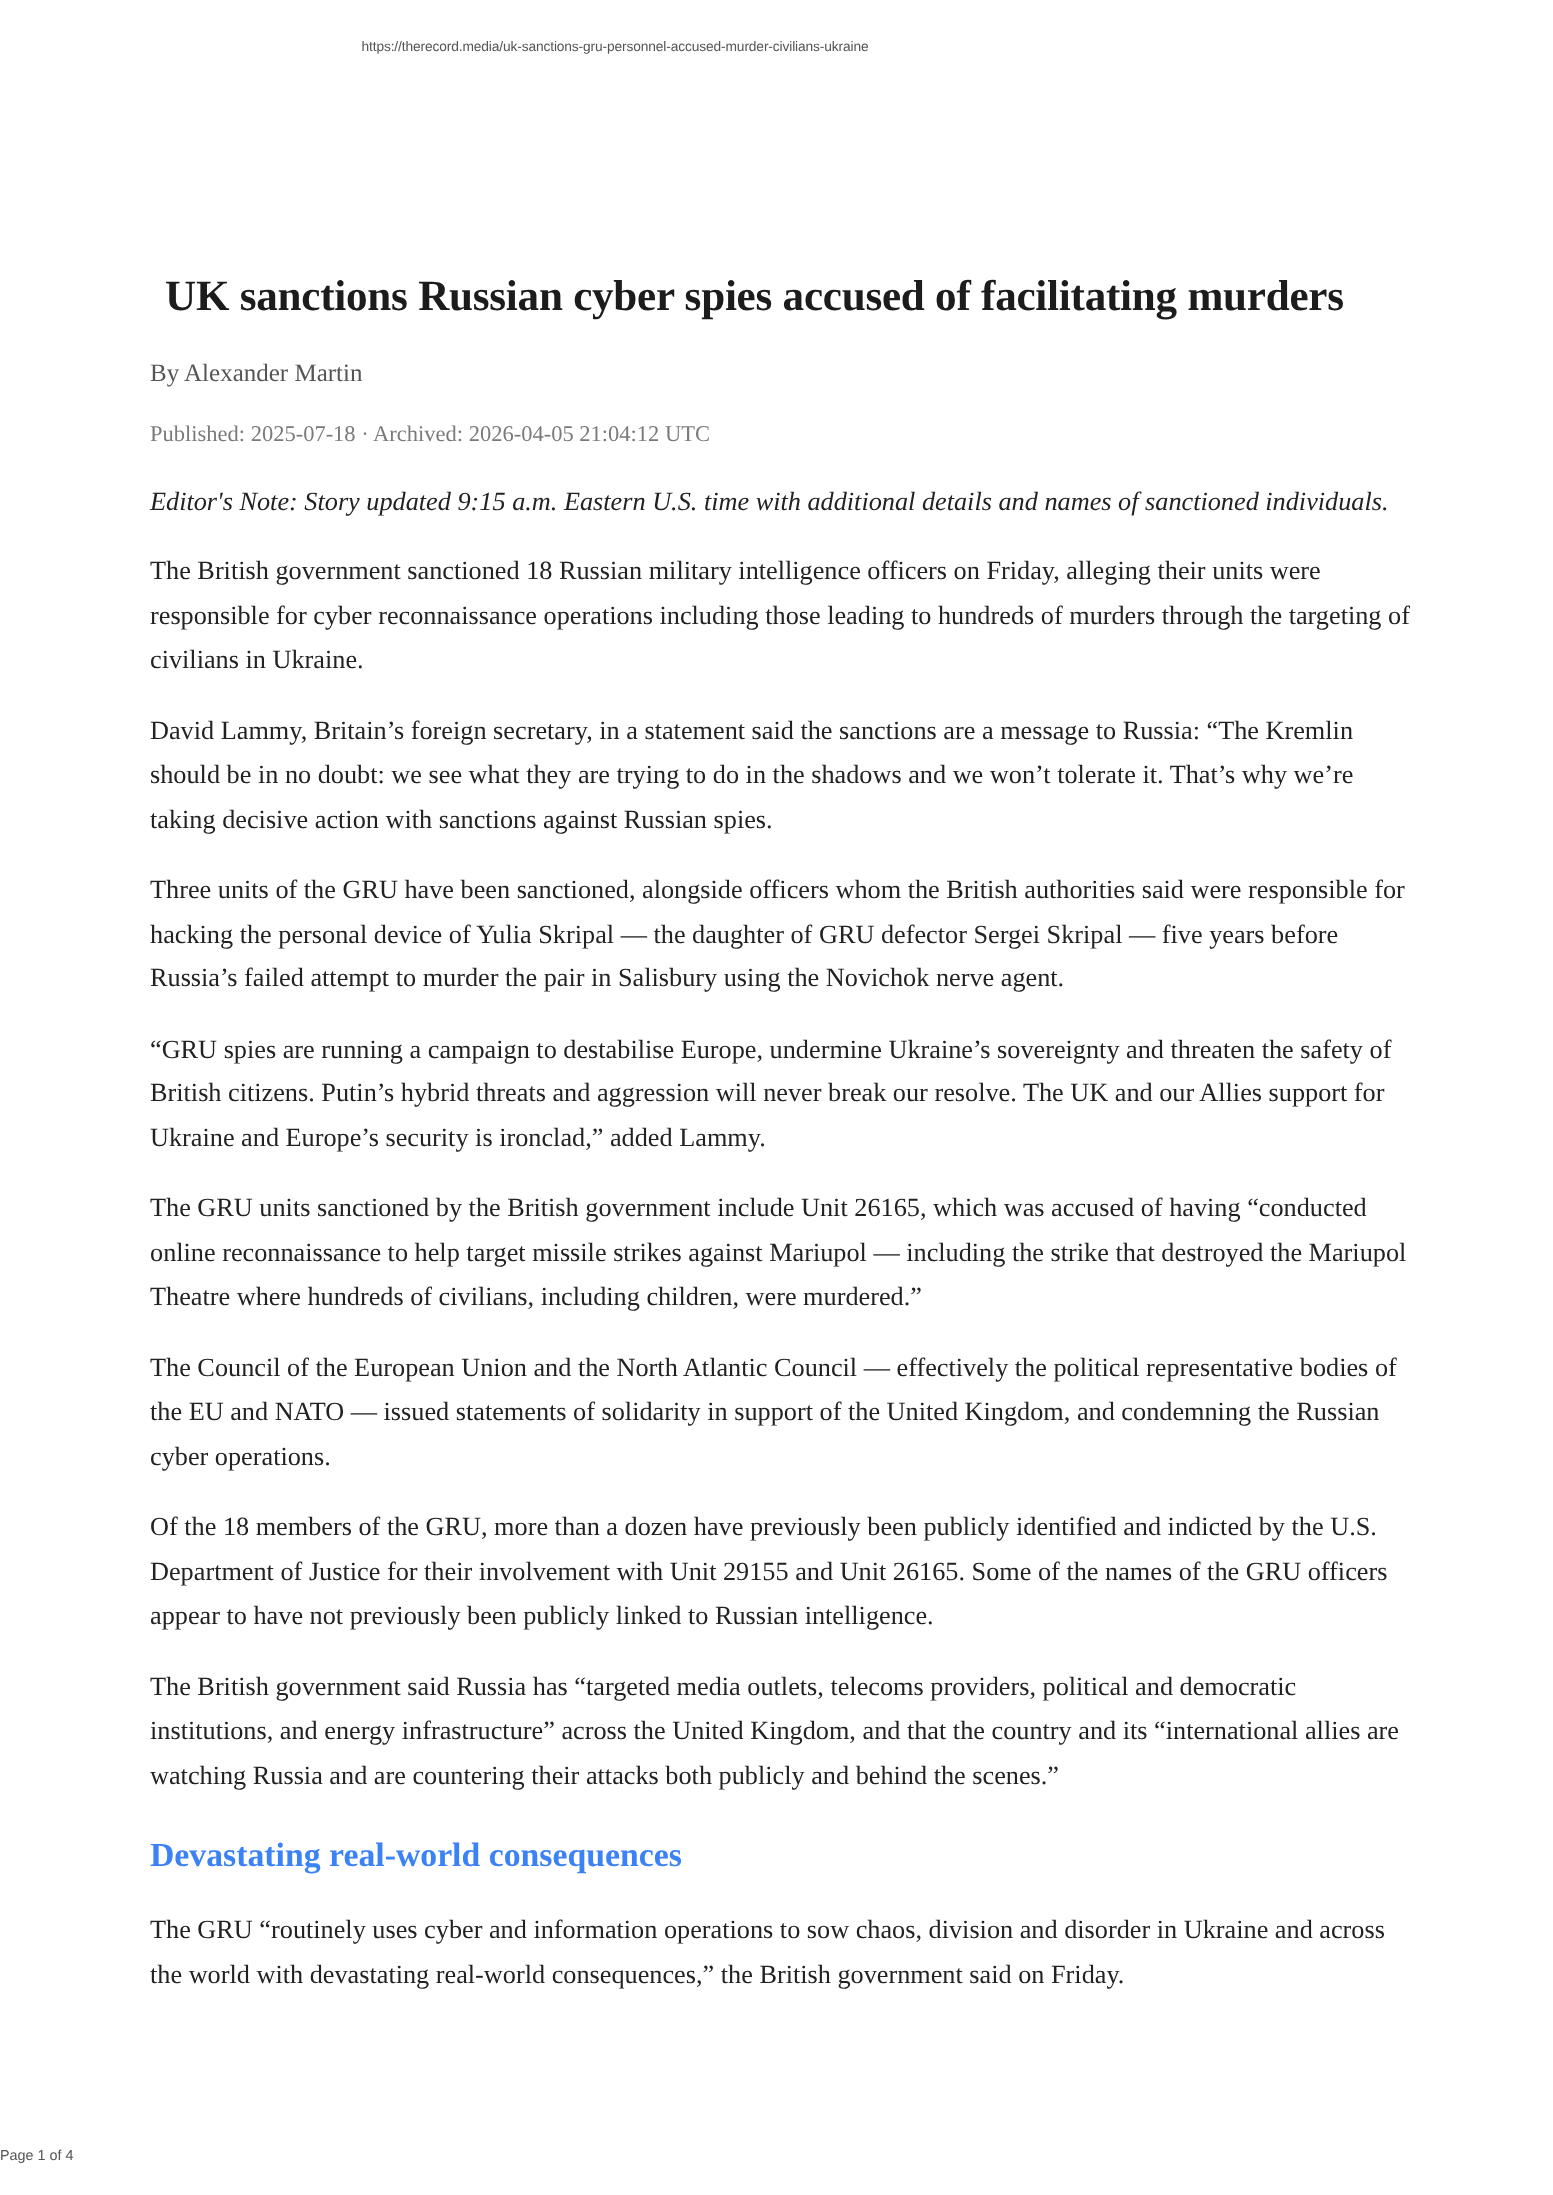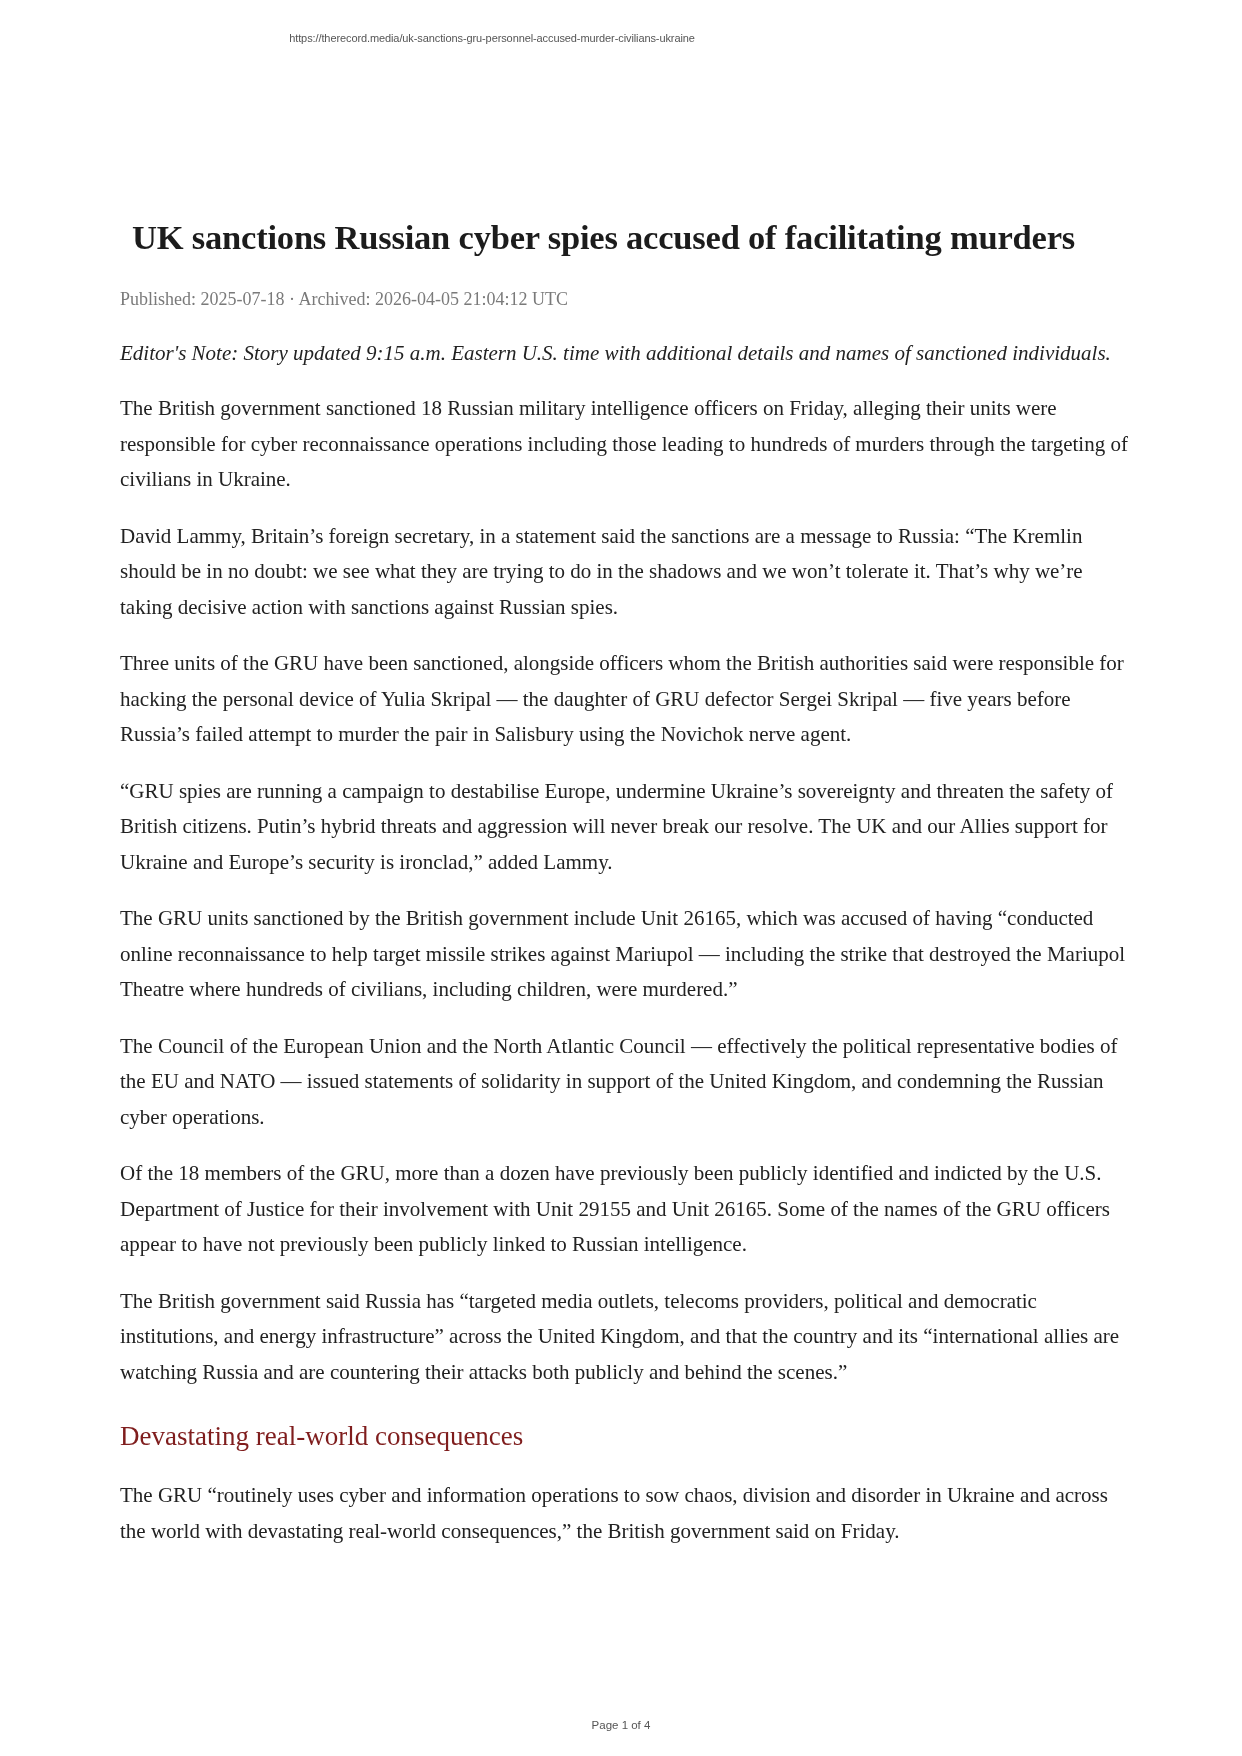--- a/index.html
+++ b/index.html
@@ -60,44 +60,44 @@
       margin: 0 0 20px 0;
       color: #222222;
     }
     .para {
       font-size: 21px;
       line-height: 35.5px;
       margin: 0 0 21px 0;
       color: #222222;
     }
     .section-heading {
-      font-weight: normal;
+      font-weight: bold;
       font-size: 27px;
       line-height: 36px;
       margin: 28px 0 24px 0;
-      color: #7f1d1d;
+      color: #3b82f6;
     }
     .page-footer {
       position: absolute;
       top: 1719px;
       left: 0;
       width: 1242px;
-      text-align: center;
       font-family: "Liberation Sans", sans-serif;
       font-size: 11.5px;
       color: #555555;
     }
   </style>
 </head>
 <body>
 
 <div class="page-url">https://therecord.media/uk-sanctions-gru-personnel-accused-murder-civilians-ukraine</div>
 
 <article class="article">
   <h1 class="title">UK sanctions Russian cyber spies accused of facilitating murders</h1>
+  <p class="byline">By Alexander Martin</p>
   <p class="meta">Published: 2025-07-18 · Archived: 2026-04-05 21:04:12 UTC</p>
   <p class="editors-note">Editor's Note: Story updated 9:15 a.m. Eastern U.S. time with additional details and names of sanctioned individuals.</p>
 
   <p class="para">The British government sanctioned 18 Russian military intelligence officers on Friday, alleging their units were responsible for cyber reconnaissance operations including those leading to hundreds of murders through the targeting of civilians in Ukraine.</p>
   <p class="para">David Lammy, Britain’s foreign secretary, in a statement said the sanctions are a message to Russia: “The Kremlin should be in no doubt: we see what they are trying to do in the shadows and we won’t tolerate it. That’s why we’re taking decisive action with sanctions against Russian spies.</p>
   <p class="para">Three units of the GRU have been sanctioned, alongside officers whom the British authorities said were responsible for hacking the personal device of Yulia Skripal — the daughter of GRU defector Sergei Skripal — five years before Russia’s failed attempt to murder the pair in Salisbury using the Novichok nerve agent.</p>
   <p class="para">“GRU spies are running a campaign to destabilise Europe, undermine Ukraine’s sovereignty and threaten the safety of British citizens. Putin’s hybrid threats and aggression will never break our resolve. The UK and our Allies support for Ukraine and Europe’s security is ironclad,” added Lammy.</p>
   <p class="para">The GRU units sanctioned by the British government include Unit 26165, which was accused of having “conducted online reconnaissance to help target missile strikes against Mariupol — including the strike that destroyed the Mariupol Theatre where hundreds of civilians, including children, were murdered.”</p>
   <p class="para">The Council of the European Union and the North Atlantic Council — effectively the political representative bodies of the EU and NATO — issued statements of solidarity in support of the United Kingdom, and condemning the Russian cyber operations.</p>
   <p class="para">Of the 18 members of the GRU, more than a dozen have previously been publicly identified and indicted by the U.S. Department of Justice for their involvement with Unit 29155 and Unit 26165. Some of the names of the GRU officers appear to have not previously been publicly linked to Russian intelligence.</p>

